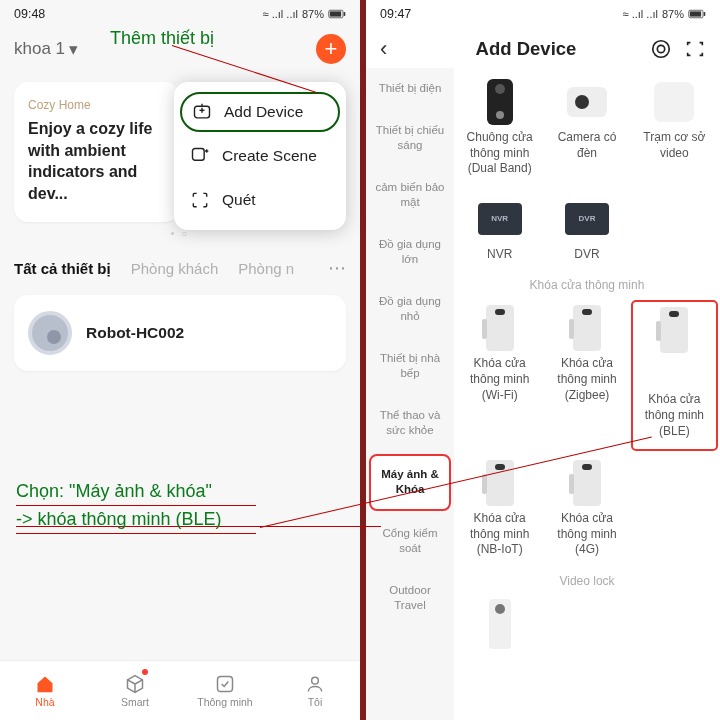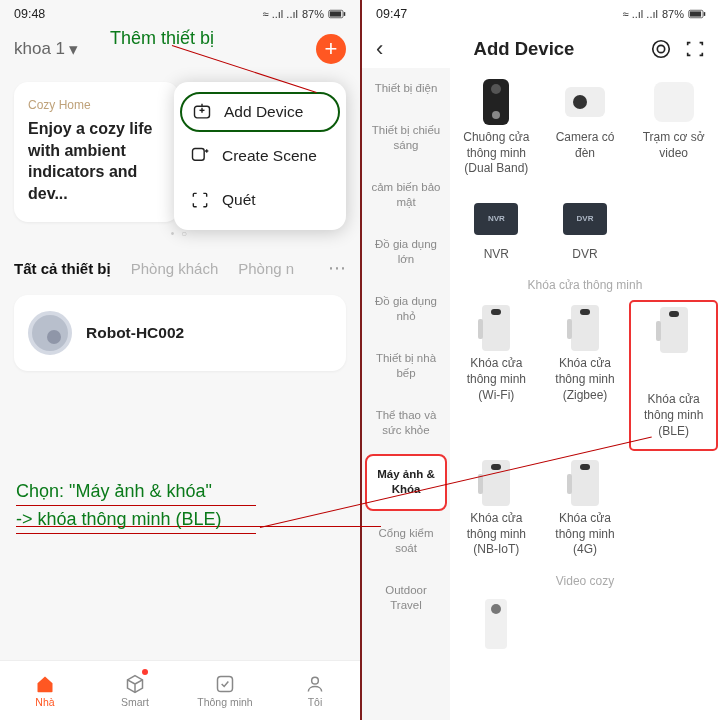--- a/index.html
+++ b/index.html
@@ -1,20 +1,20 @@
 <!DOCTYPE html>
 <html><head>
 <meta charset="utf-8">
 <style>
   * { box-sizing: border-box; margin: 0; padding: 0; }
   body { font-family: -apple-system, Helvetica, Arial, sans-serif; width:720px; height:720px; background:#fff; position:relative; overflow:hidden; color:#222; }
 
   .phone { position:absolute; top:0; bottom:0; width:360px; background:#fff; }
   .left { left:0; background:#f7f7f7; }
-  .right { right:0; border-left:2px solid #7f1d1d; background:#fff; }
+  .right { right:0; border-left:6px solid #7f1d1d; background:#fff; }
 
   .status { height:28px; display:flex; align-items:center; justify-content:space-between; padding:0 14px; font-size:12.5px; background:transparent; }
   .status .icons { display:flex; align-items:center; gap:4px; font-size:11px; color:#333; }
 
   
   .left .header { display:flex; align-items:center; justify-content:space-between; padding:6px 14px 10px; }
   .home-select { font-size:17px; color:#666; display:flex; align-items:center; gap:4px; }
   .plus-btn { width:30px; height:30px; border-radius:50%; background:#ff5722; color:#fff; display:flex; align-items:center; justify-content:center; font-size:22px; font-weight:300; }
 
   .popup { position:absolute; top:82px; right:14px; width:172px; background:#fff; border-radius:14px; box-shadow:0 2px 18px rgba(0,0,0,.2); padding:8px 0; z-index:5; }
@@ -297,21 +297,21 @@
             <div class="lbl">Khóa cửa thông minh (NB-IoT)</div>
           </div>
         <div class="cell">
             <div class="pic">
               <div class="lock"></div>
             </div>
             <div class="lbl">Khóa cửa thông minh (4G)</div>
           </div>
         <div class="cell"></div>
       </div>
-      <div class="section-title">Video cozy</div>
+      <div class="section-title">Video lock</div>
       <div class="grid">
         <div class="cell">
             <div class="pic">
               <div class="vlock"></div>
             </div>
           </div>
       </div>
     </div>
   </div>
 </div>

